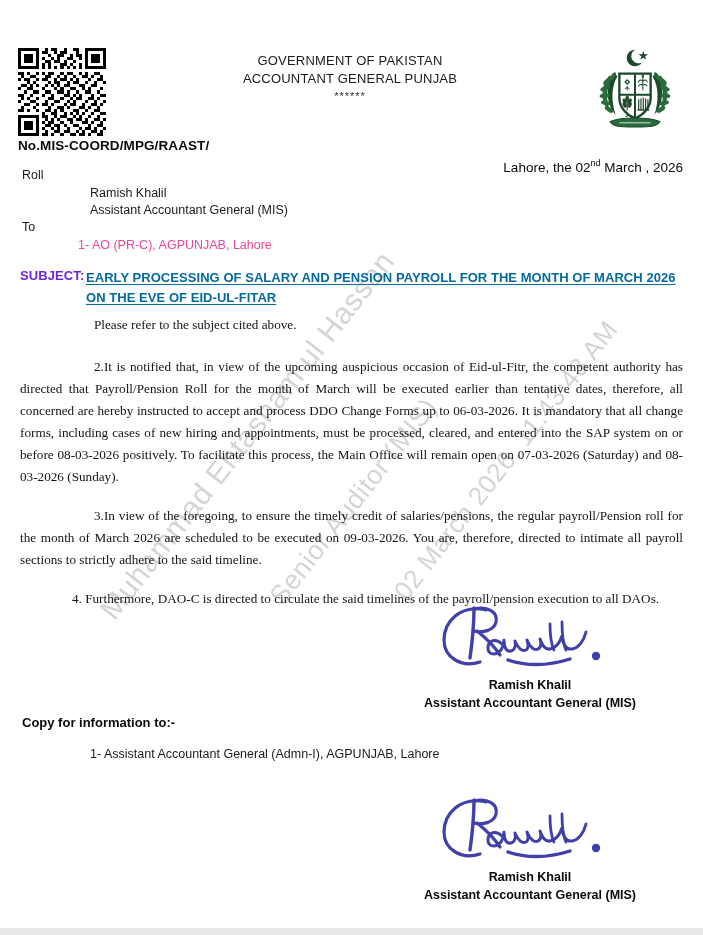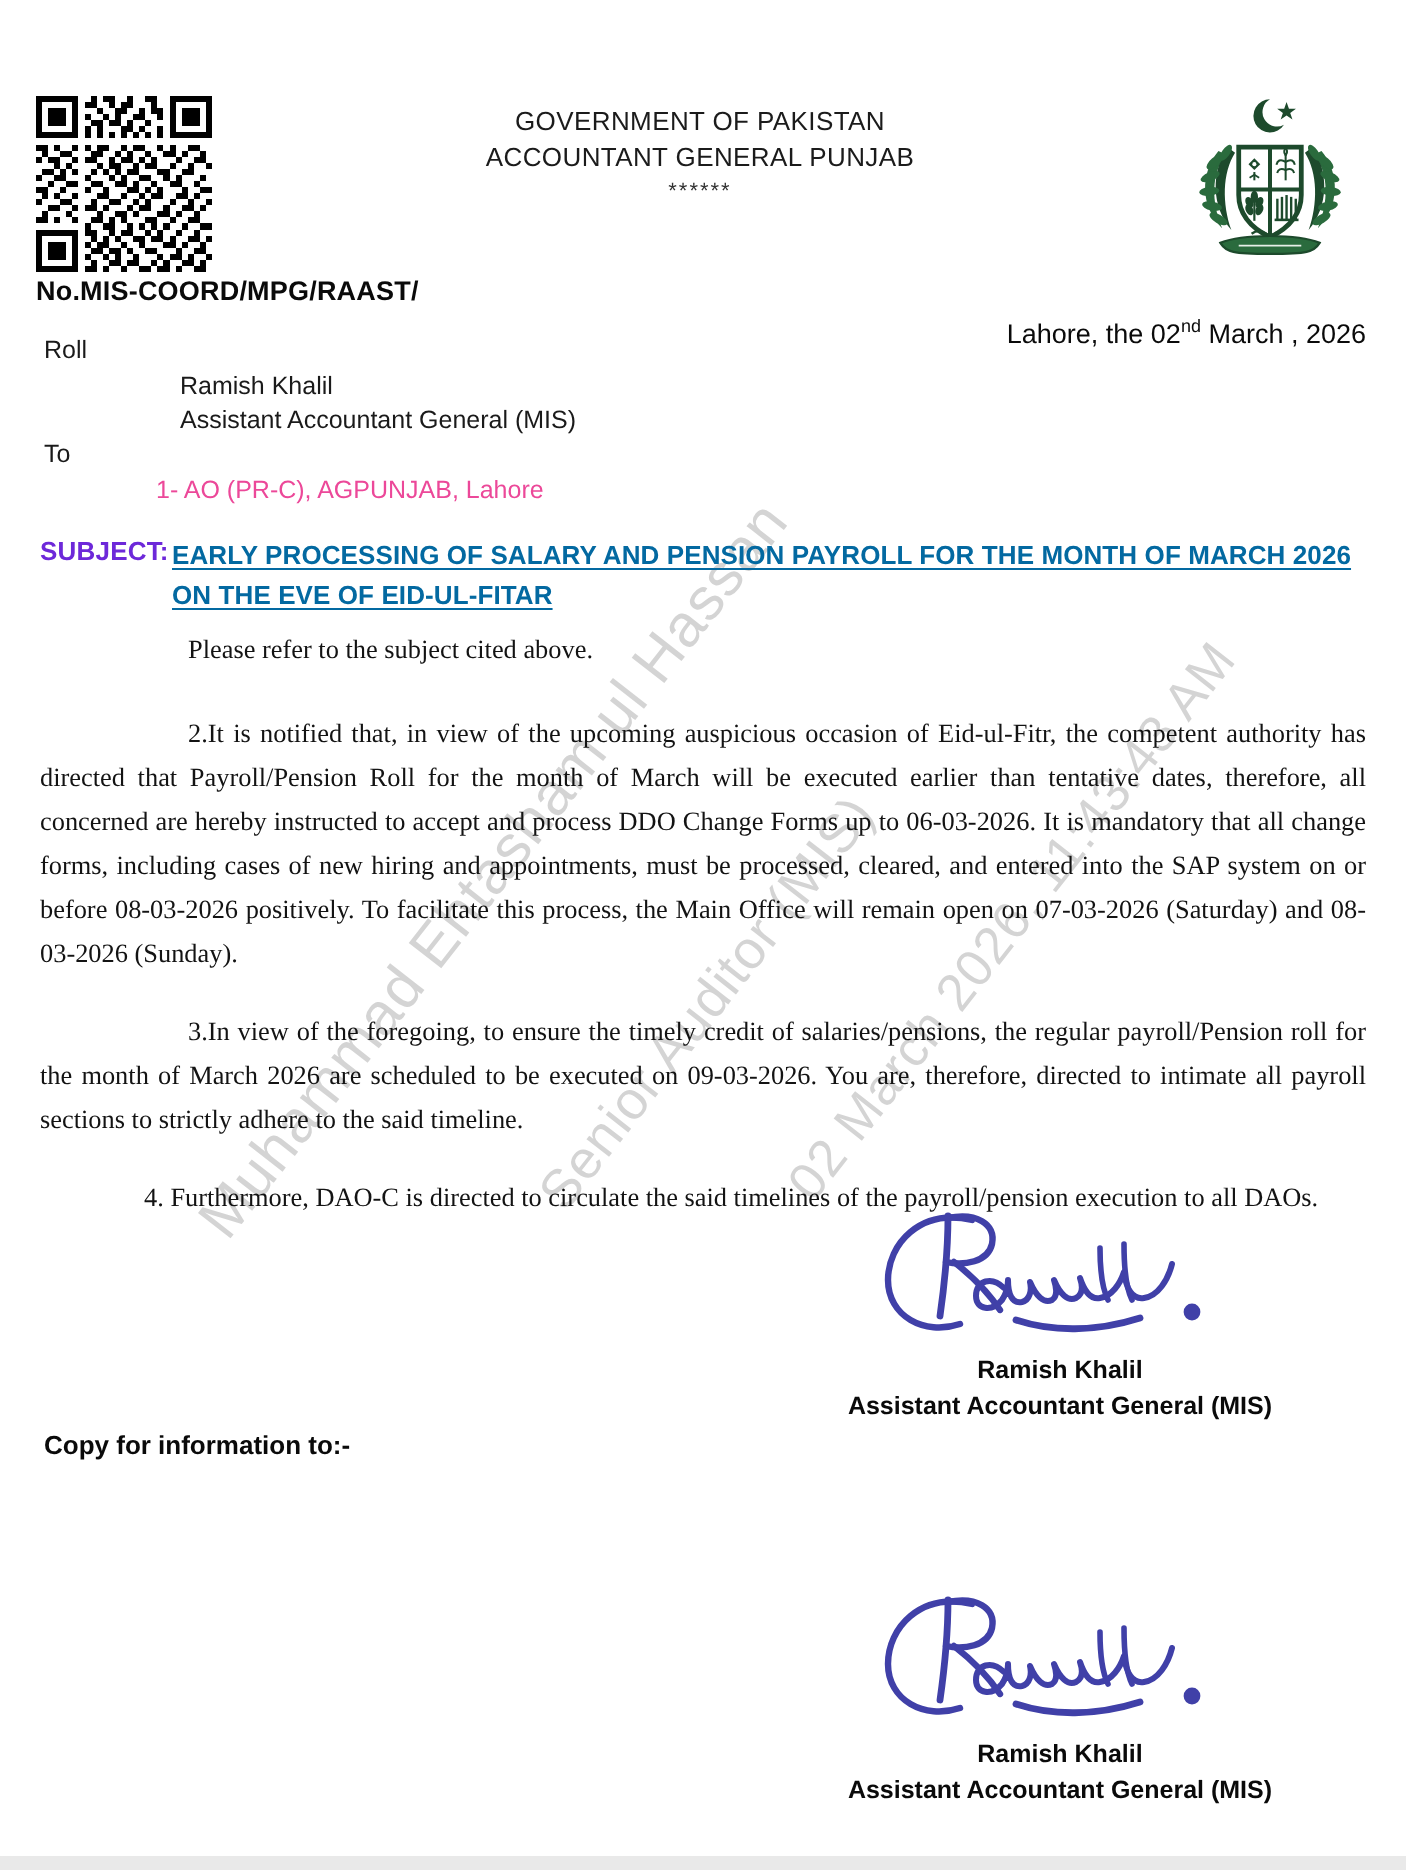--- a/index.html
+++ b/index.html
@@ -659,20 +659,21 @@
         </g>
       </svg>
     </div>
     <div class="sig-name">Ramish Khalil</div>
     <div class="sig-desig">Assistant Accountant General (MIS)</div>
   </div>
 
   <div class="copy-section">
     <div class="copy-heading">Copy for information to:-</div>
     <ul class="copy-list">
+      <li class="copy-item">1- Assistant Accountant General (Admn-I), AGPUNJAB, Lahore</li>
     </ul>
   </div>
 
   <div class="sig-block sig-2">
     <div class="sig-img">
       <svg width="200" height="74" viewBox="0 0 200 74" xmlns="http://www.w3.org/2000/svg">
         <g fill="none" stroke="#4040a8" stroke-linecap="round" stroke-linejoin="round">
           <path d="M56 10 C30 4 14 22 14 40 C14 58 32 68 50 62" stroke-width="3.2"></path>
           <path d="M44 8 C44 26 42 44 40 58" stroke-width="3.4"></path>
           <path d="M44 9 C58 6 68 12 66 22 C64 31 52 33 43 31" stroke-width="3.2"></path>

